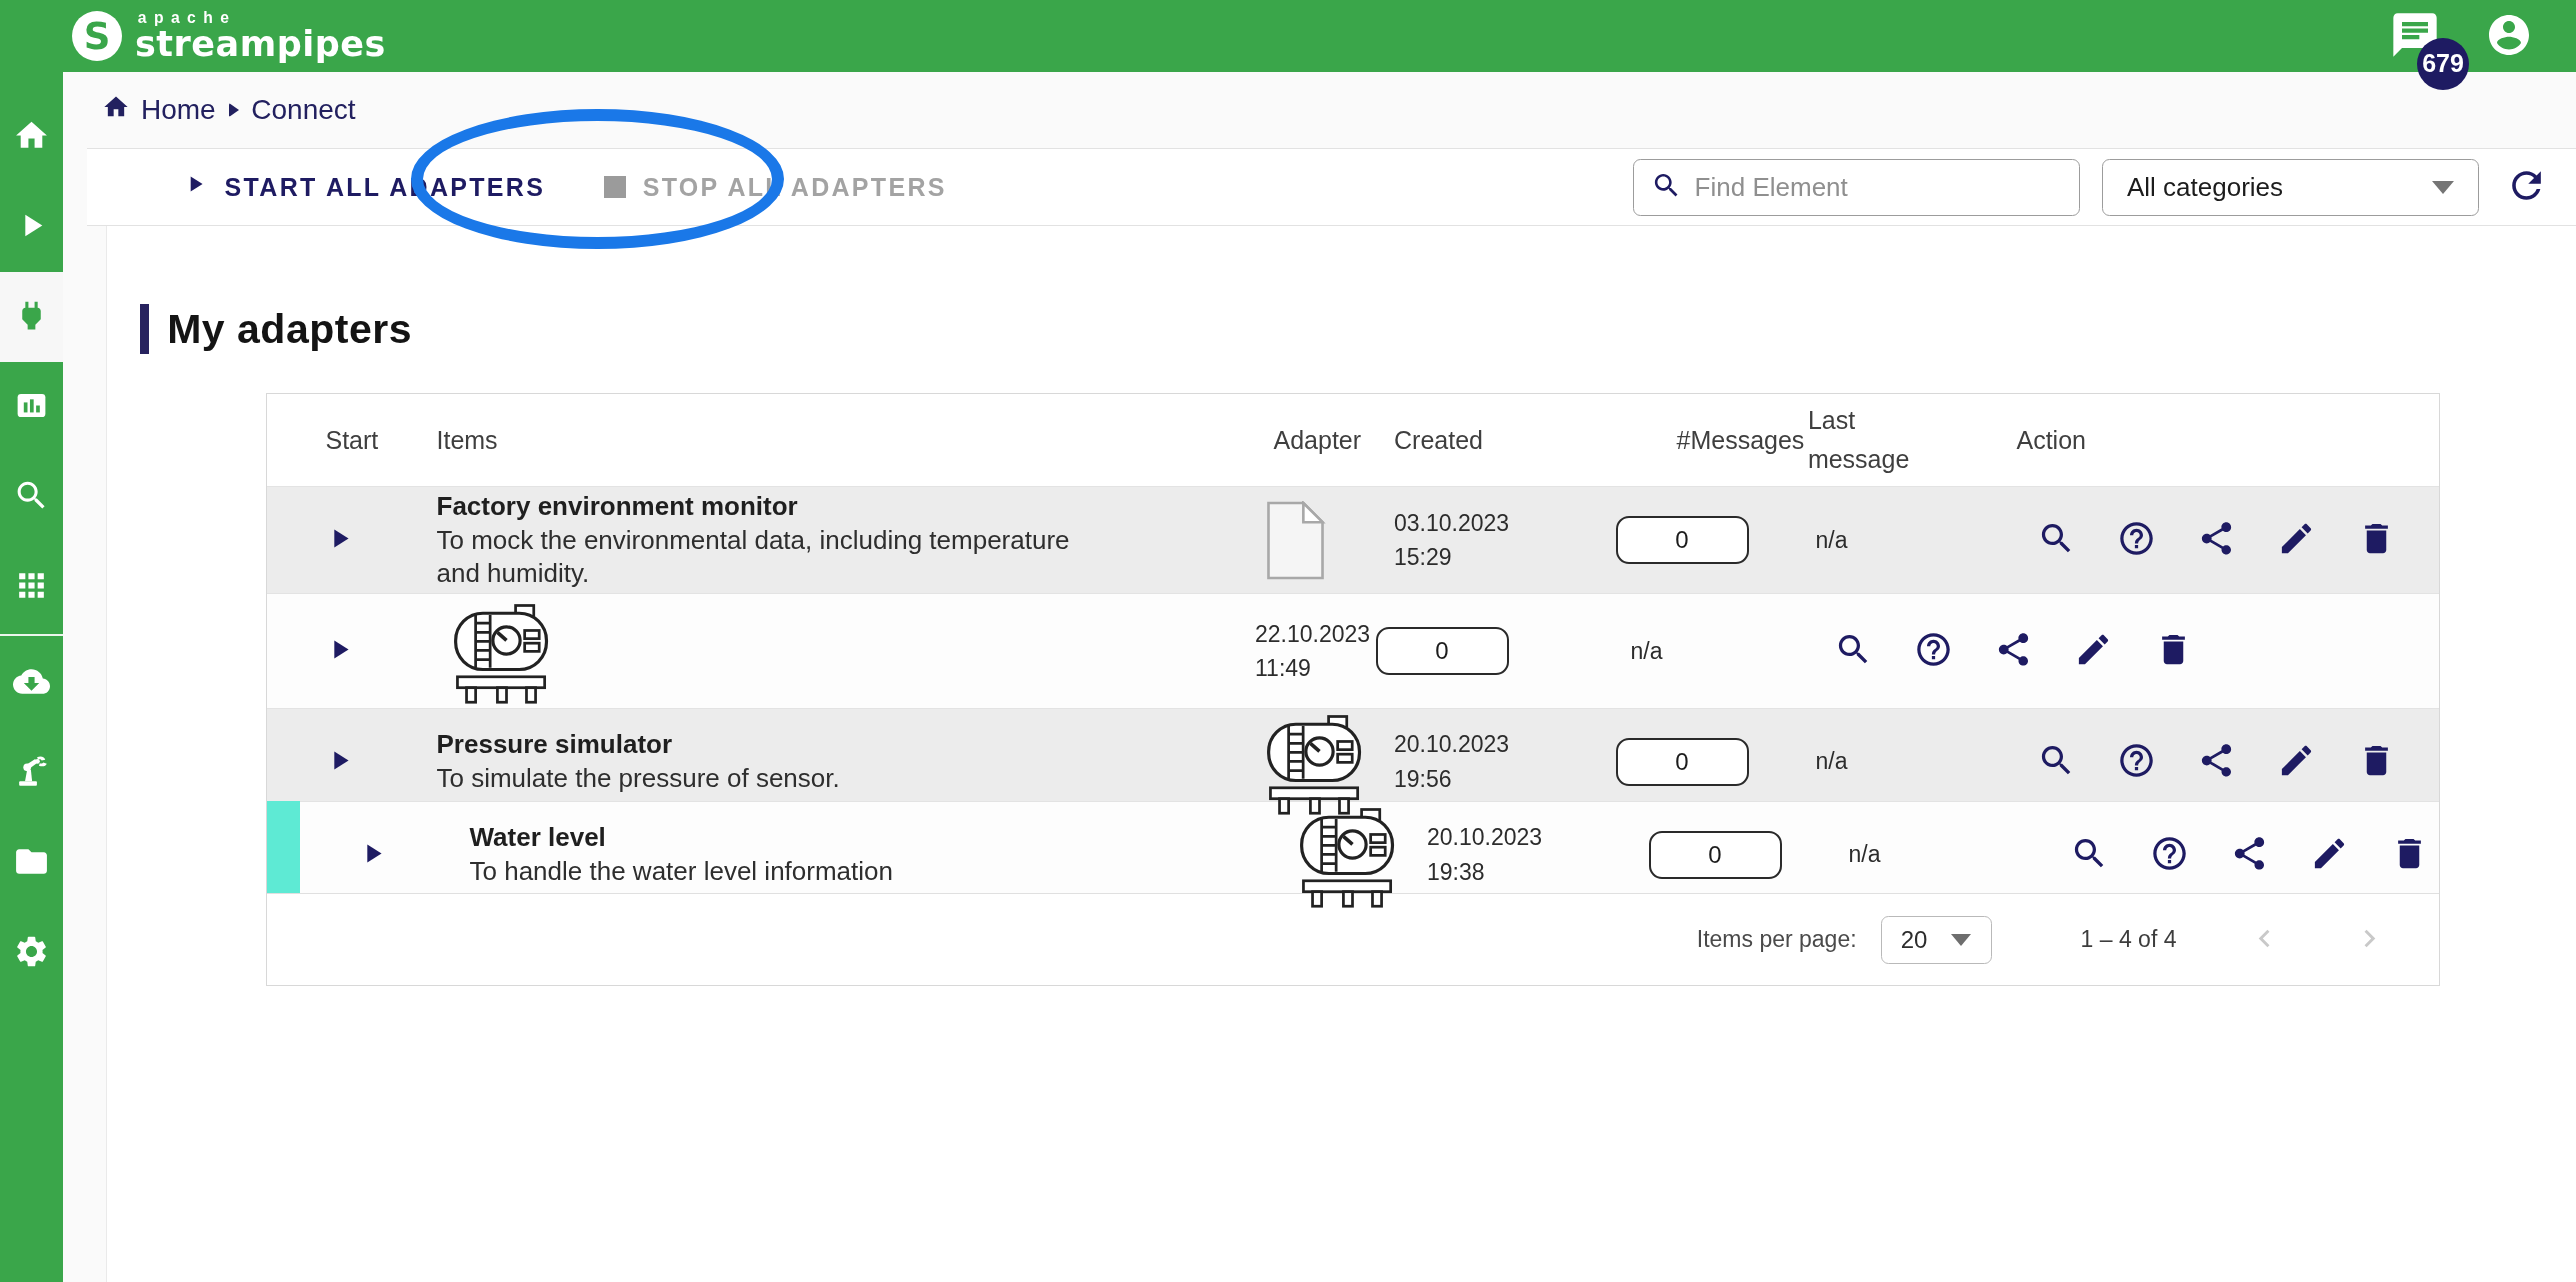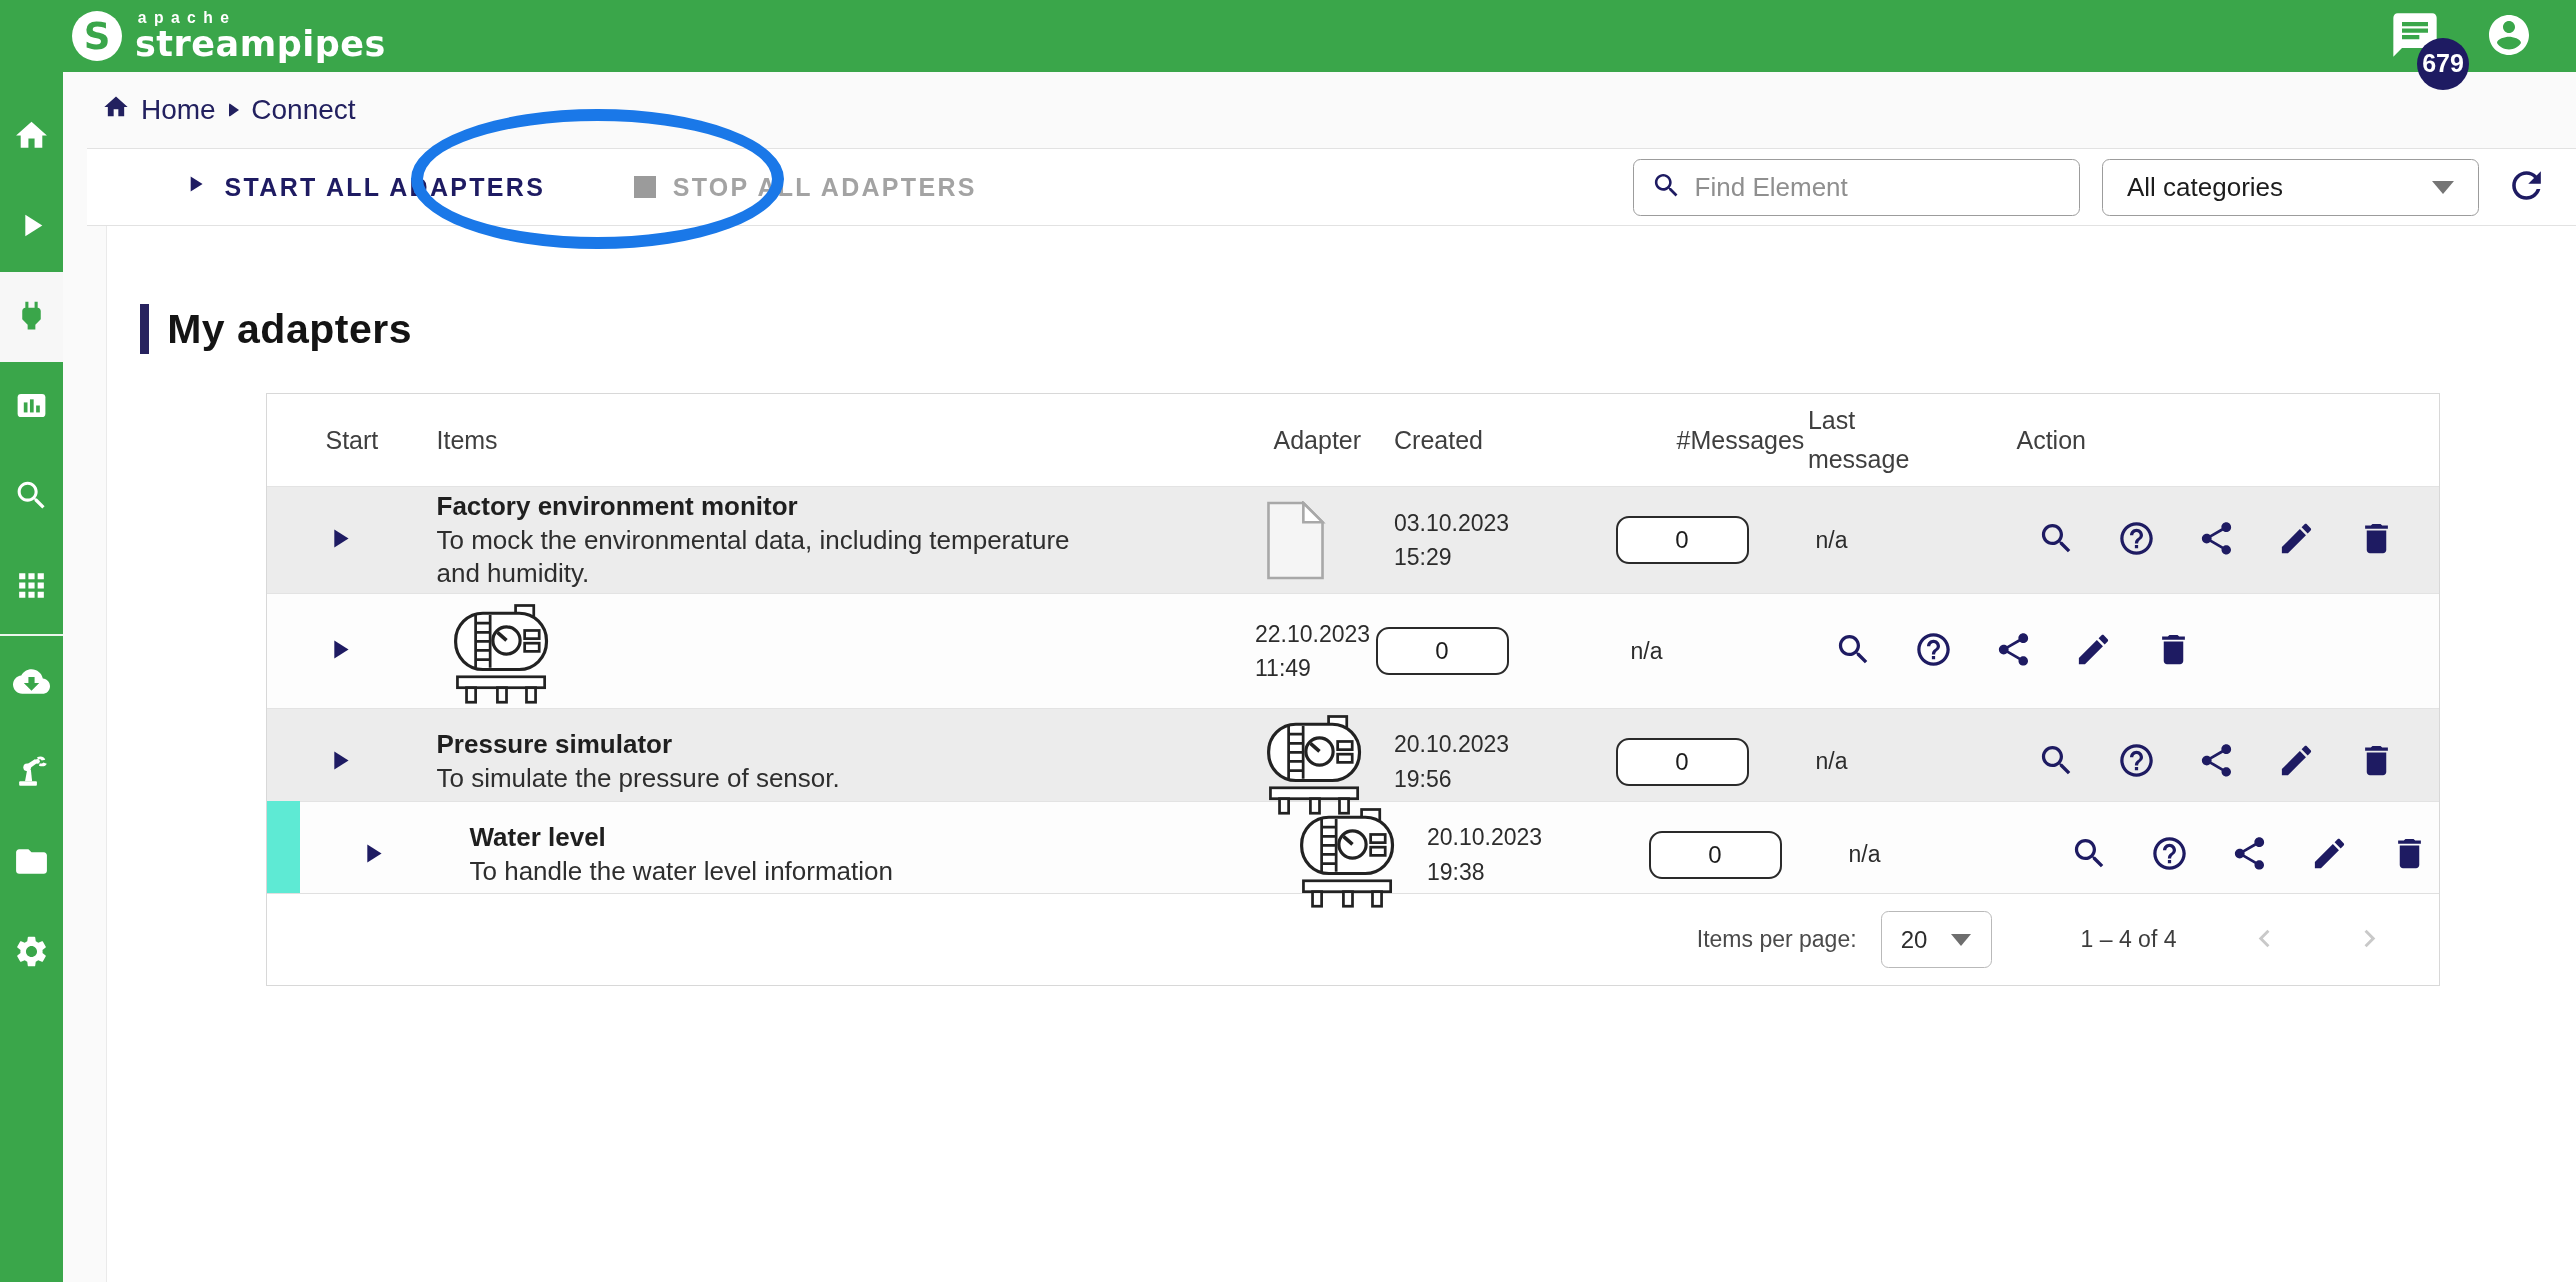--- a/index.html
+++ b/index.html
@@ -53,21 +53,21 @@
   .toolbar { height: 78px; background: #fff; border-top: 0.9px solid #e2e2e2; border-bottom: 0.9px solid #e2e2e2;
     display: flex; align-items: center; padding: 0 28px 0 52px; }
   .btn-primary { height: 59px; background: var(--navy); color: #ededf5; border: none; border-radius: 9.2px;
     padding: 0 35px; font-size: 25px; letter-spacing: 1.8px; display: flex; align-items: center; gap: 16.6px;
     cursor: pointer; font-family: inherit; }
   .btn-primary svg { fill: #e9e9f2; }
   .btn-text { background: none; border: none; font-size: 25px; letter-spacing: 2.3px; font-weight: 700;
     display: flex; align-items: center; gap: 16.6px; cursor: pointer; font-family: inherit; }
   .btn-start { color: var(--navy); margin-left: 43px; }
   .btn-start svg { fill: var(--navy); }
-  .btn-stop { color: #a3a3a3; margin-left: 89px; }
+  .btn-stop { color: #a3a3a3; margin-left: 59px; }
   .stop-square { width: 22px; height: 22px; background: #9b9b9b; }
   .search-box { margin-left: auto; width: 447px; height: 57px; border: 1.8px solid #9c9c9c; border-radius: 7.4px;
     background: #fff; display: flex; align-items: center; padding: 0 16.6px; gap: 13px; }
   .search-box svg { fill: var(--navy); flex: 0 0 auto; }
   .search-box input { border: none; outline: none; font-size: 26px; color: #333; width: 100%;
     font-family: inherit; background: transparent; }
   .search-box input::placeholder { color: #8f8f8f; }
   .select-box { width: 377px; height: 57px; border: 1.8px solid #9c9c9c; border-radius: 7.4px; margin-left: 22px;
     display: flex; align-items: center; justify-content: space-between; padding: 0 24px;
     font-size: 26px; color: #1c1c1c; cursor: pointer; background: #fff; }
@@ -117,21 +117,21 @@
   .cell-messages { padding-left: 0; }
   .msg-pill { width: 133px; height: 48px; border: 2.8px solid #2a2a2a; border-radius: 13px; background: #fff;
     display: flex; align-items: center; justify-content: center; font-size: 24px; color: #1c1c1c; }
   .cell-last { padding-left: 15px; font-size: 23px; color: #2c2c2c; }
   .cell-action { display: flex; gap: 41px; padding-left: 33px; }
   .action-btn { background: none; border: none; cursor: pointer; display: flex; }
   .action-btn svg { fill: var(--navy); width: 39px; height: 39px; }
 
   .tfoot { height: 92px; border-top: 0.9px solid #e0e0e0; background: #fff; display: flex; align-items: center;
     justify-content: flex-end; padding-right: 52px; font-size: 23px; color: #4a4a4a; }
-  .per-page-select { width: 111px; height: 57px; border: 0.9px solid #b9b9b9; border-radius: 7.4px; margin-left: 24px;
+  .per-page-select { width: 111px; height: 48px; border: 0.9px solid #b9b9b9; border-radius: 7.4px; margin-left: 24px;
     display: flex; align-items: center; justify-content: center; gap: 24px; font-size: 24px; color: #2d2d2d;
     cursor: pointer; background: #fff; }
   .per-page-select .dd-arrow { border-left-width: 10.2px; border-right-width: 10.2px; border-top-width: 12px;
     border-top-color: #6e6e6e; }
   .range-label { margin-left: 89px; color: #3d3d3d; }
   .pager-btn { background: none; border: none; margin-left: 70px; cursor: default; display: flex; }
   .pager-btn svg { fill: #c9c9c9; width: 35px; height: 35px; }
 
   
   .annotation-ellipse { position: absolute; left: 411px; top: 109px; width: 373px; height: 140px;

